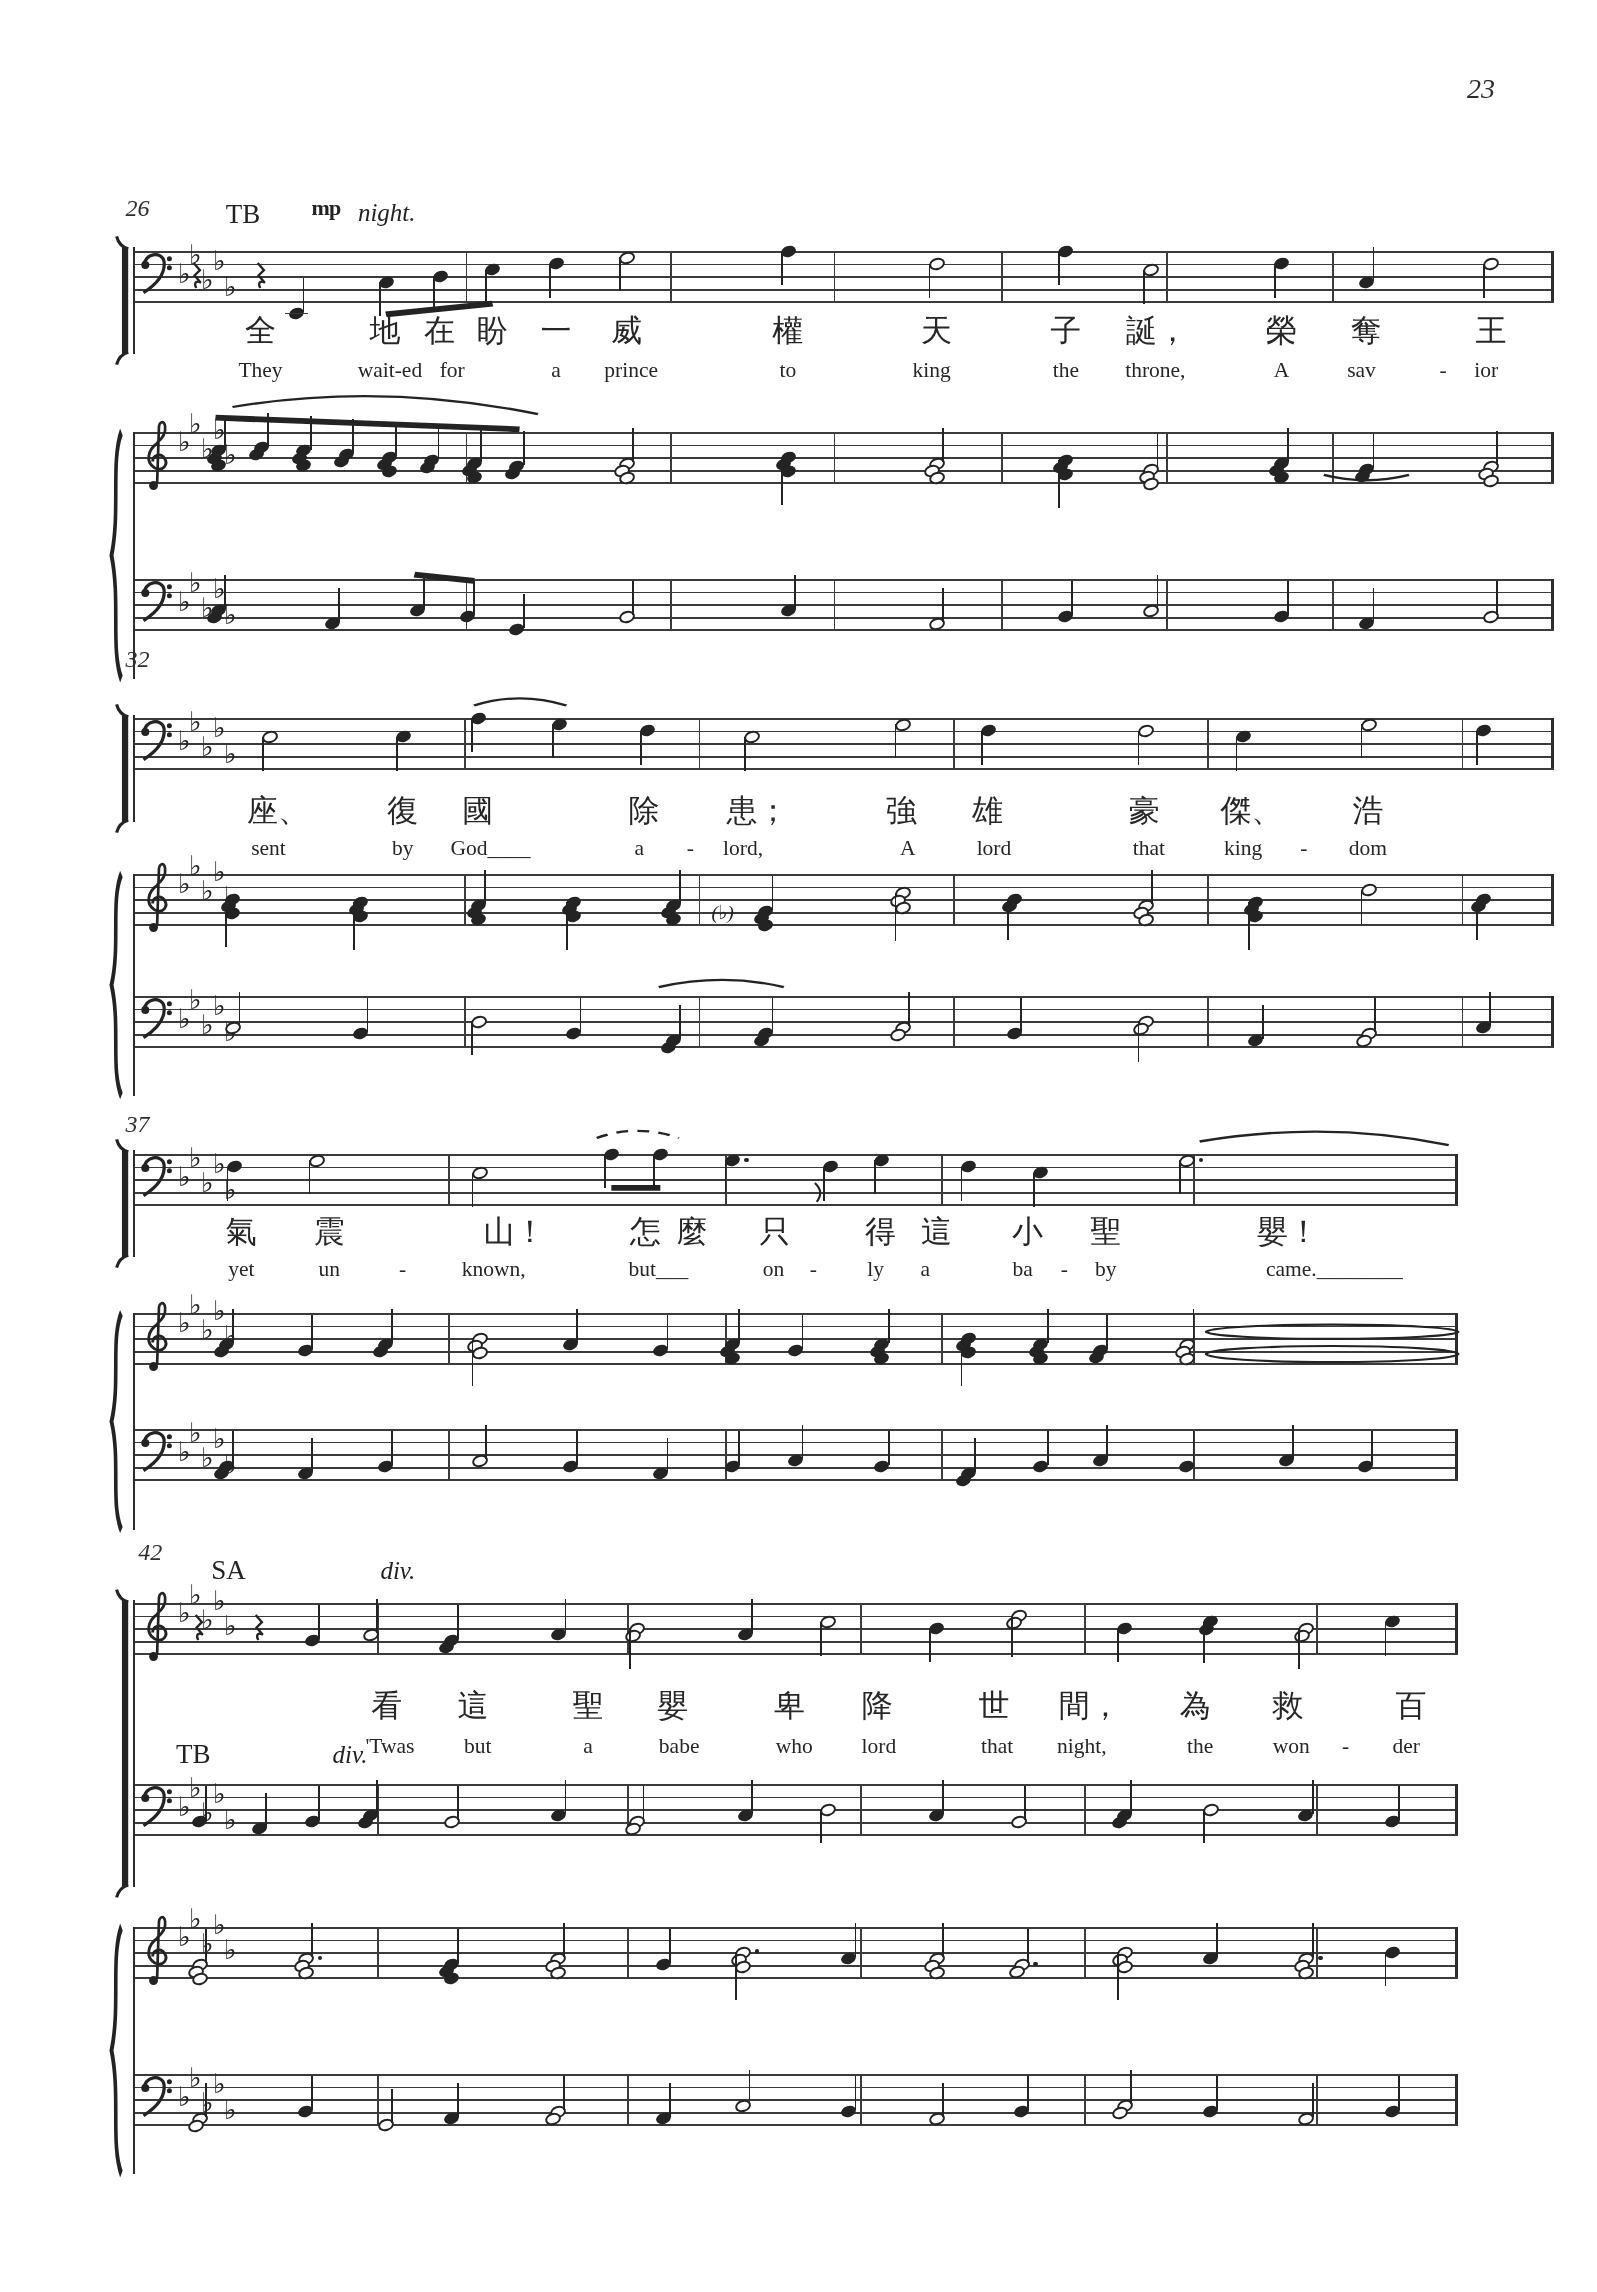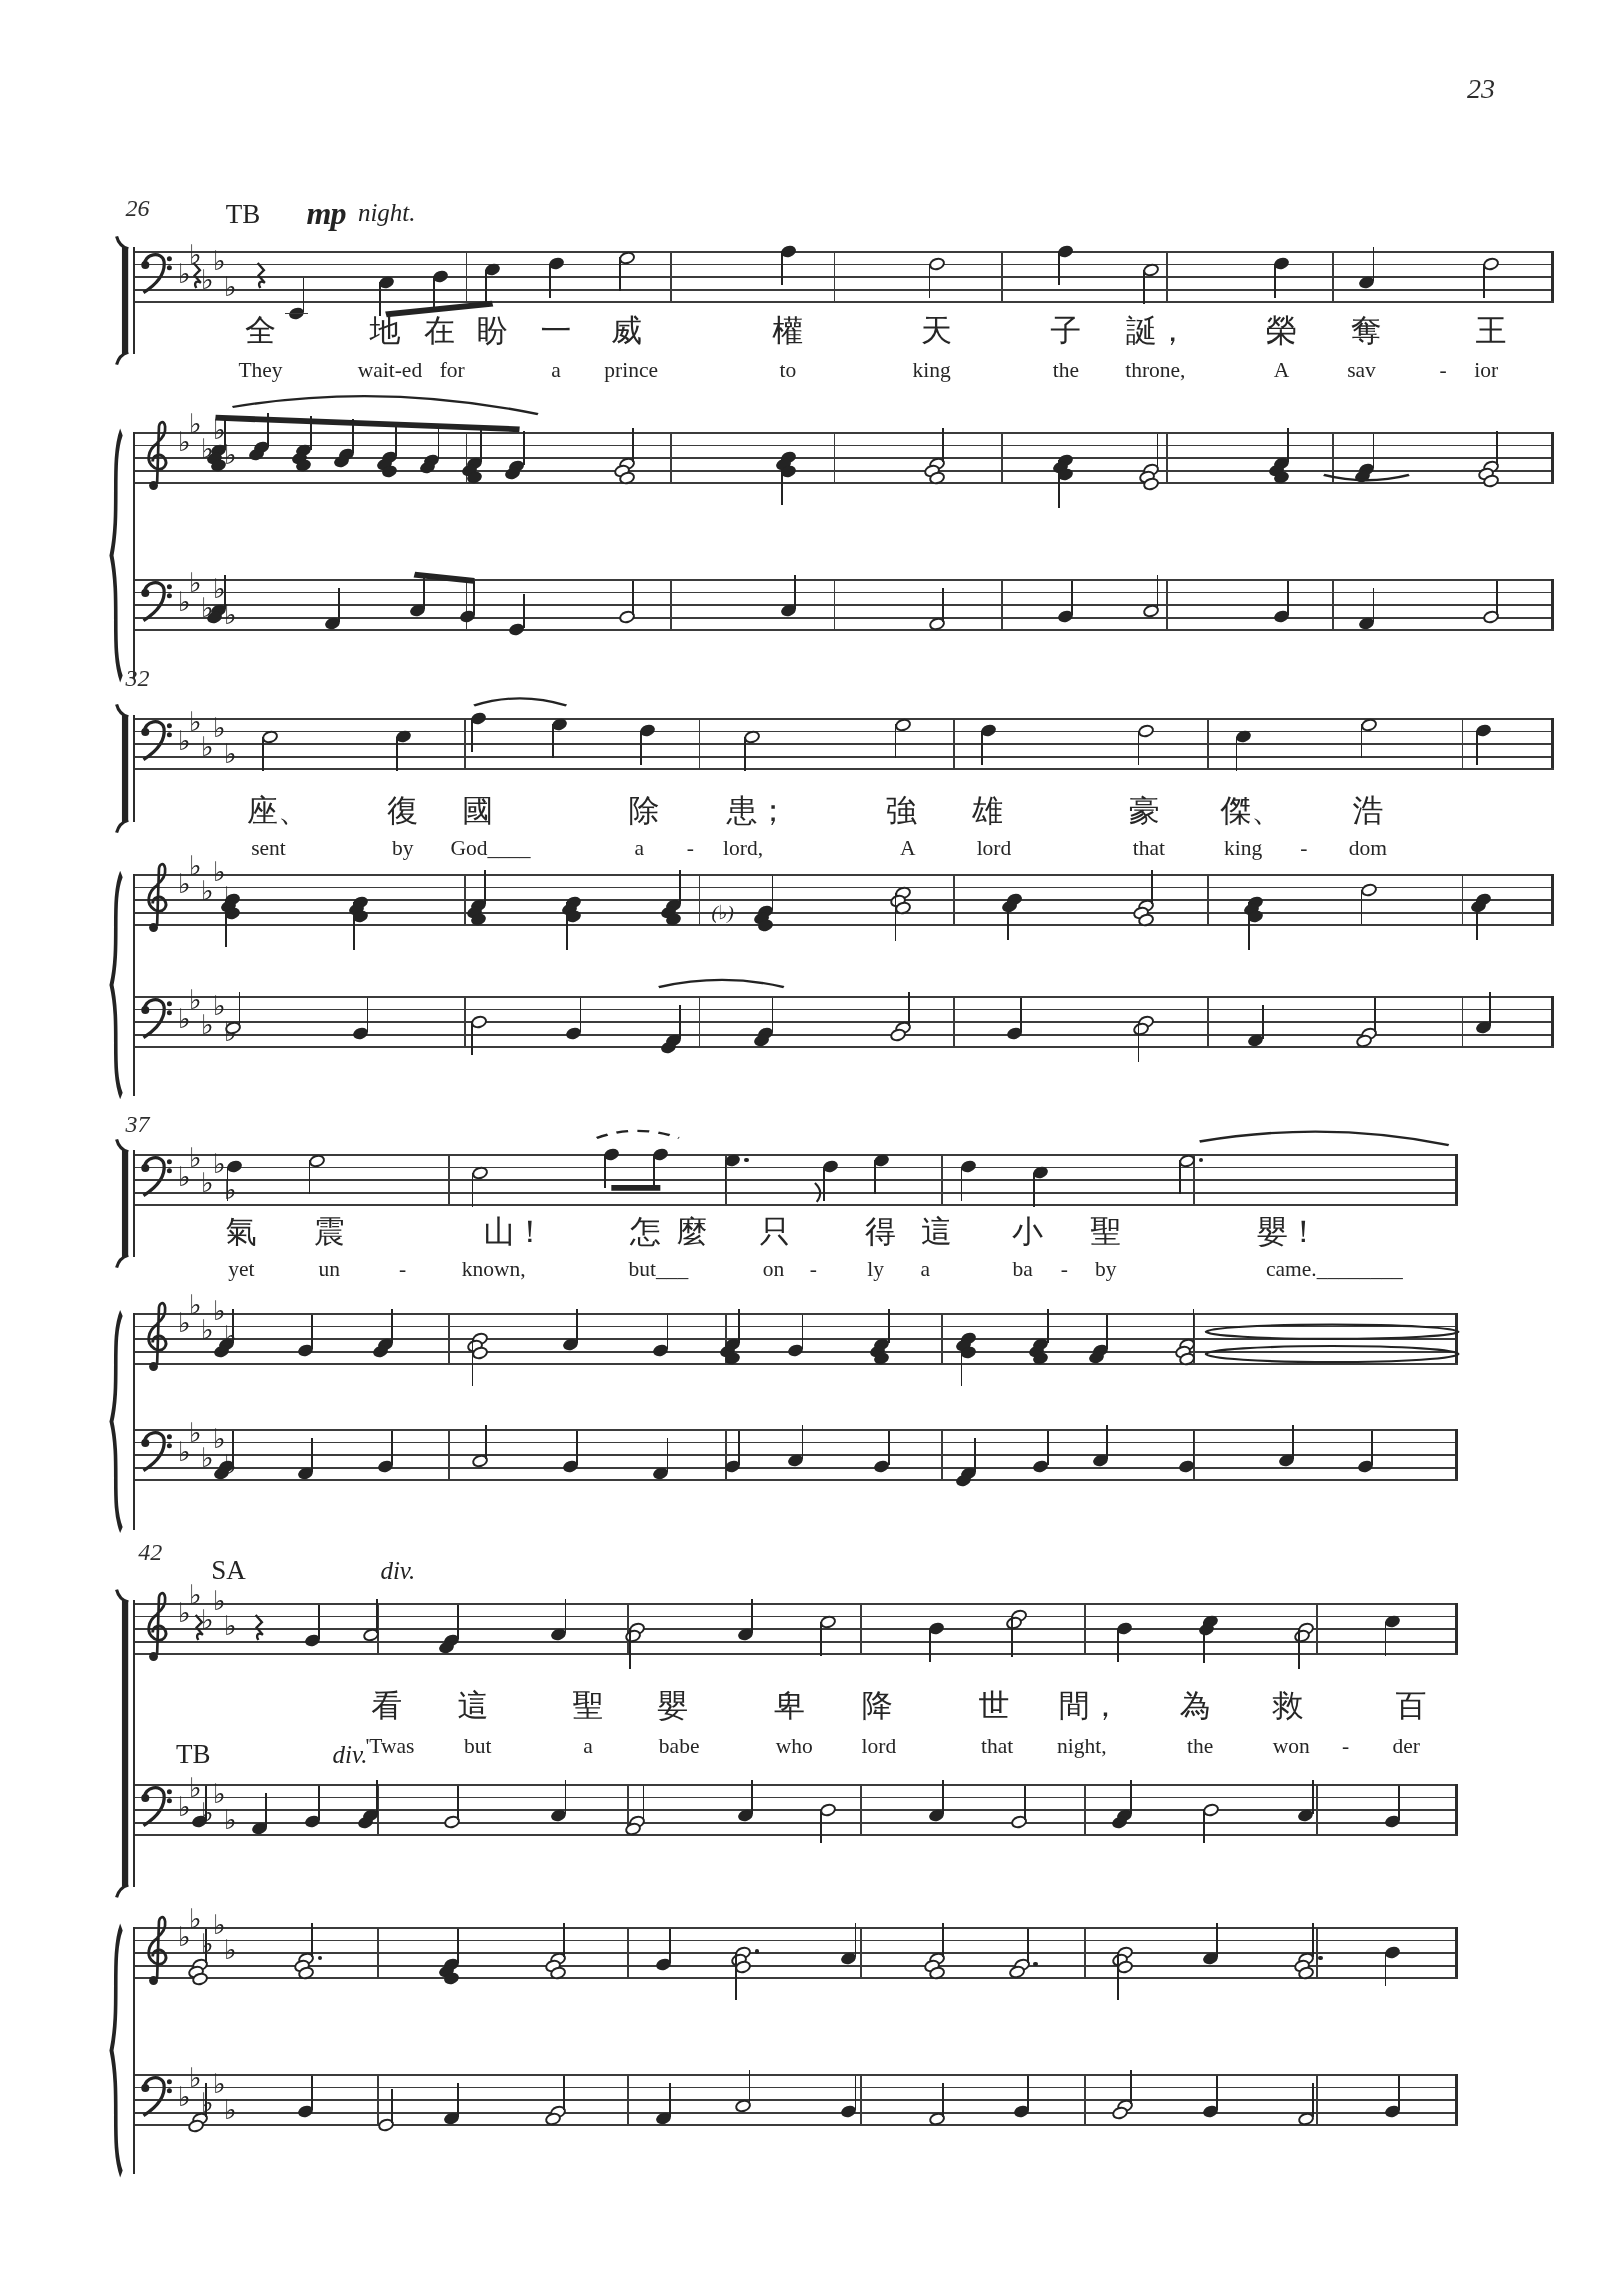--- a/index.html
+++ b/index.html
@@ -2,21 +2,21 @@
 <html style="font-size:14.3px"><head>
 <meta charset="utf-8">
 <style>
   html,body{margin:0;padding:0;background:#e8e8e8;}
   #page{position:relative;width:1598px;height:2293px;background:#ffffff;overflow:hidden;
         font-family:"Liberation Serif","DejaVu Serif",serif;color:#232323;}
   .pagenum{position:absolute;top:73px;left:1467px;font-style:italic;font-size:28px;color:#2e2e2e;}
   .mnum{position:absolute;font-style:italic;font-size:24px;color:#2e2e2e;transform:translateX(-50%);}
   .lbl{position:absolute;font-size:27px;transform:translateX(-50%);white-space:nowrap;}
   .lbl.italic{font-style:italic;font-size:25px;}
-  .lbl.dynamic{font-style:italic;font-weight:bold;font-size:32px;letter-spacing:-0.9px;}
+  .lbl.dynamic{font-weight:bold;font-size:22px;letter-spacing:-0.9px;}
   .staff{position:absolute;height:50px;}
   .sline{position:absolute;left:0;width:100%;height:1.8px;background:#3b3b3b;}
   .barline{position:absolute;top:0;width:1.8px;height:50px;background:#3b3b3b;}
   .endline{position:absolute;top:0;right:0;width:2.7px;height:50px;background:#2c2c2c;}
   .startline{position:absolute;top:0;left:0;width:1.8px;height:50px;background:#2c2c2c;}
   .grpline{position:absolute;width:2.2px;background:#2c2c2c;}
   .flat{position:absolute;font-size:27px;font-family:"DejaVu Sans","Liberation Serif",sans-serif;color:#232323;line-height:1;}
   .note{position:absolute;width:16px;height:11.6px;}
   .head{position:absolute;width:15px;height:10.7px;border-radius:50%;transform:rotate(-18deg);}
   .head.filled{background:#232323;}
@@ -363,21 +363,21 @@
         <span class="lyr-en" style="left: 49.3%; top: 358px;">to</span>
         <span class="lyr-en" style="left: 58.3%; top: 358px;">king</span>
         <span class="lyr-en" style="left: 66.7%; top: 358px;">the</span>
         <span class="lyr-en" style="left: 72.3%; top: 358px;">throne,</span>
         <span class="lyr-en" style="left: 80.2%; top: 358px;">A</span>
         <span class="lyr-en" style="left: 85.2%; top: 358px;">sav</span>
         <span class="lyr-en" style="left: 90.3%; top: 358px;">-</span>
         <span class="lyr-en" style="left: 93%; top: 358px;">ior</span>
       </div>
       <div style="position: absolute; left: 0px; top: 0px; width: 100%;">
-        <div class="mnum" style="left: 8.6%; top: 665px;">32</div>
+        <div class="mnum" style="left: 8.6%; top: 646px;">32</div>
         <div class="staff" style="left: 133px; top: 718px; width: 1421px;">
           <div class="sline" style="top: 0px;"></div>
           <div class="sline" style="top: 12.5px;"></div>
           <div class="sline" style="top: 25px;"></div>
           <div class="sline" style="top: 38px;"></div>
           <div class="sline" style="top: 50px;"></div>
           <div class="startline"></div>
           <div class="barline" style="left: 23.3%;"></div>
           <div class="barline" style="left: 39.8%;"></div>
           <div class="barline" style="left: 57.7%;"></div>

